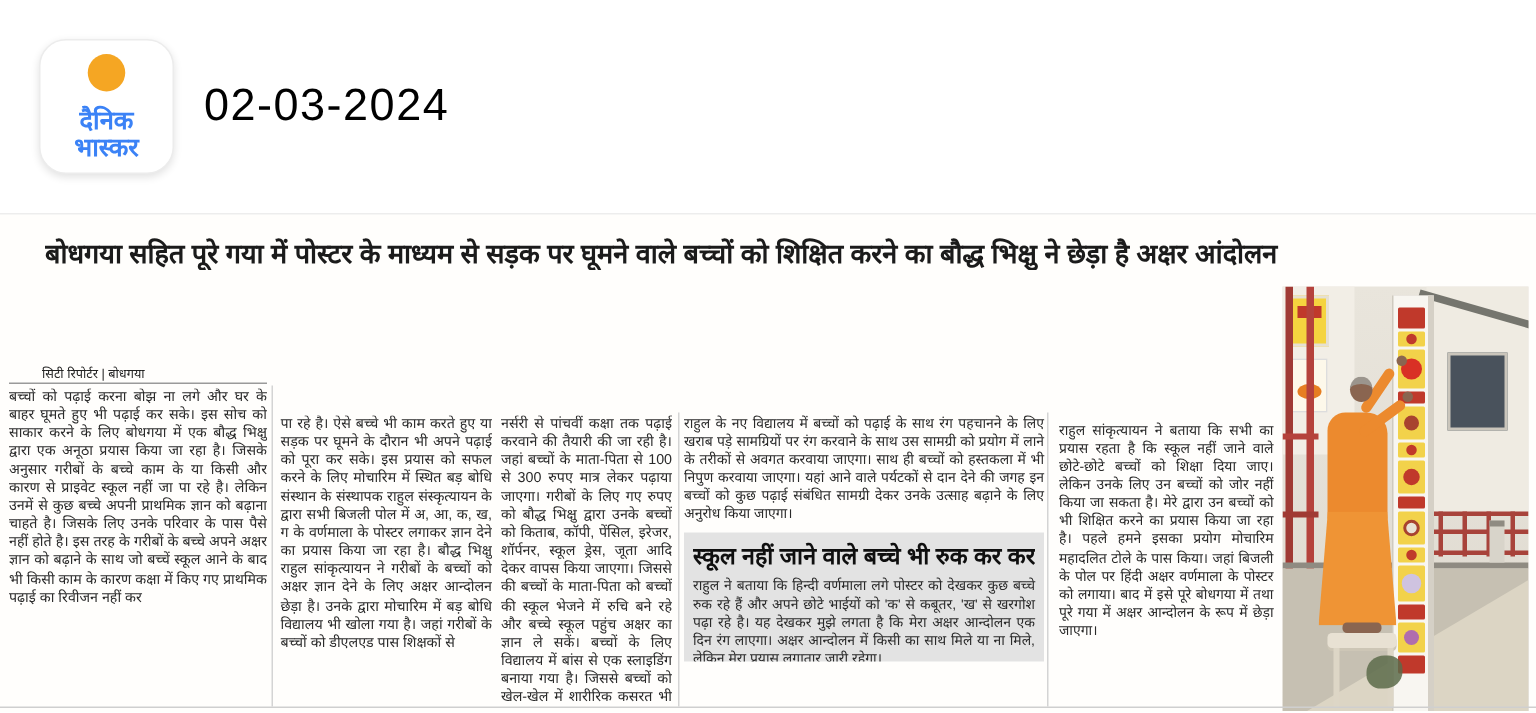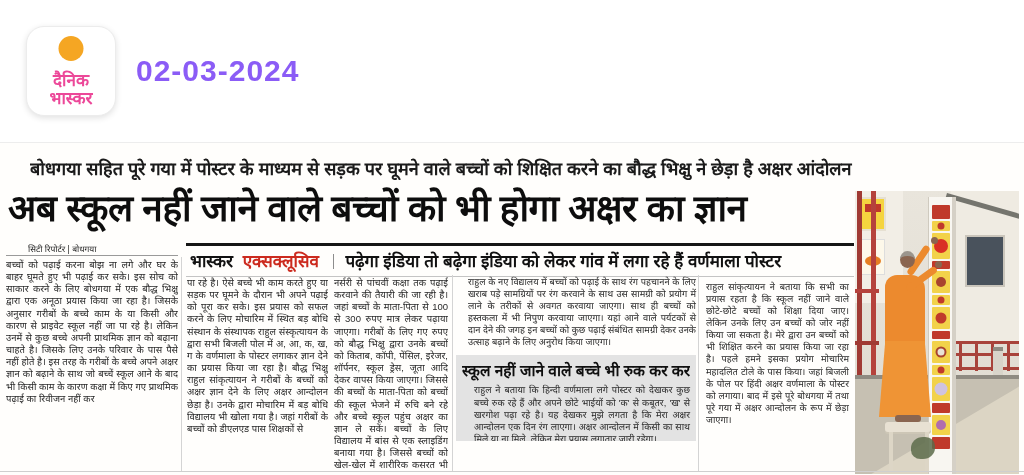--- a/index.html
+++ b/index.html
@@ -5,23 +5,23 @@
   html,body{margin:0;padding:0;background:#ffffff;}
   *{box-sizing:border-box;}
   body{font-family:"Liberation Sans","DejaVu Sans",sans-serif;}
   .stage{position:relative;width:1024px;height:475px;background:#fff;overflow:hidden;}
 
   
   .viewer-header{position:absolute;top:0;left:0;width:1024px;height:142px;background:#fff;display:flex;align-items:center;}
   .logo{position:relative;width:90px;height:90px;margin-left:26px;border-radius:18px;background:#fff;
         border:1px solid #ececec;box-shadow:0 2px 6px rgba(0,0,0,.12);flex:0 0 auto;}
   .logo-dot{position:absolute;top:9px;left:50%;transform:translateX(-50%);width:25px;height:25px;border-radius:50%;background:#f5a623;}
-  .logo-text{position:absolute;bottom:7px;left:0;right:0;text-align:center;font-weight:bold;font-size:17px;line-height:18px;color:#ec4899;}
+  .logo-text{position:absolute;bottom:7px;left:0;right:0;text-align:center;font-weight:bold;font-size:17px;line-height:18px;color:#3b82f6;}
   .edition-title{margin-left:26px;font-size:33px;font-weight:bold;color:#3f3f3f;letter-spacing:.5px;}
-  .edition-date{margin-left:20px;font-size:30px;font-weight:700;color:#8b5cf6;letter-spacing:1px;}
+  .edition-date{margin-left:20px;font-size:30px;font-weight:400;color:#000000;letter-spacing:1px;}
 
   
   .clipping{position:absolute;top:142px;left:0;width:1024px;height:333px;background:#fffefc;border-top:1px solid #ededed;}
   .kicker{position:absolute;top:13px;left:30px;width:985px;font-size:18px;font-weight:bold;color:#1b1b1b;white-space:nowrap;overflow:hidden;}
   .headline{position:absolute;top:38px;left:8px;width:842px;margin:0;font-size:37px;font-weight:800;color:#0d0d0d;
             letter-spacing:-.5px;white-space:nowrap;overflow:hidden;}
   .byline{position:absolute;top:100px;left:28px;font-size:8.5px;font-weight:normal;color:#222;}
   .byline-rule{position:absolute;top:112px;left:6px;width:172px;border-top:1px solid #9a9a9a;}
 
   .strip{position:absolute;top:100px;left:186px;width:668px;border-top:3px solid #161616;border-bottom:1px solid #c4c4c4;
@@ -29,21 +29,21 @@
   .strip-exclusive{color:#cc2a1e;margin-left:5px;}
   .strip-vline{display:inline-block;width:1px;height:15px;background:#8d8d8d;margin:0 7px -2px 9px;}
 
   .bodytext{font-size:9.5px;line-height:1.28;color:#2a2a2a;text-align:justify;overflow:hidden;}
   .col1{position:absolute;top:116px;left:6px;width:172px;height:212px;}
   .col2{position:absolute;top:134px;left:187px;width:141px;height:194px;}
   .col3{position:absolute;top:134px;left:334px;width:114px;height:194px;}
 
   .col4{position:absolute;top:130px;left:456px;width:240px;height:198px;}
   .sub-head{margin:0;font-size:16.5px;font-weight:800;color:#0f0f0f;text-align:center;white-space:nowrap;overflow:hidden;}
-  .sub-body{margin:3px 0 0 12px;font-size:9.3px;line-height:1.3;color:#2a2a2a;text-align:justify;}
+  .sub-body{margin:3px 0 0 0;font-size:9.3px;line-height:1.3;color:#2a2a2a;text-align:justify;}
   .sub2{margin-top:7px;background:#e3e3e3;padding:4px 6px 6px 6px;height:86px;overflow:hidden;}
   .sub2 .sub-head{font-size:15.5px;}
 
   .col5{position:absolute;top:134px;left:702px;width:151px;height:194px;overflow:hidden;}
   .side-head{margin:0 0 3px 0;font-size:14.5px;line-height:1.2;font-weight:800;color:#0f0f0f;text-align:center;}
   .col5 .side-body{margin:4px;font-size:9.3px;line-height:1.3;color:#2a2a2a;text-align:justify;}
 
   .vrule{position:absolute;width:1px;background:#d4d4d4;}
   .vr1{left:181px;top:114px;height:214px;}
   .vr2{left:452px;top:132px;height:196px;}
@@ -103,30 +103,23 @@
         <div>दैनिक</div>
         <div>भास्कर</div>
       </div>
     </div>
     <div class="edition-date">02-03-2024</div>
   </header>
 
   <section class="clipping">
 
     <div class="kicker">बोधगया सहित पूरे गया में पोस्टर के माध्यम से सड़क पर घूमने वाले बच्चों को शिक्षित करने का बौद्ध भिक्षु ने छेड़ा है अक्षर आंदोलन</div>
-    <h1 class="headline">अब स्कूल नहीं जाने वाले बच्चों को भी होगा अक्षर का ज्ञान</h1>
     <div class="byline">सिटी रिपोर्टर | बोधगया</div>
     <div class="byline-rule"></div>
 
-    <div class="strip">
-      <span class="strip-brand">भास्कर</span>
-      <span class="strip-exclusive">एक्सक्लूसिव</span>
-      <span class="strip-vline"></span>
-      <span class="strip-tagline">पढ़ेगा इंडिया तो बढ़ेगा इंडिया को लेकर गांव में लगा रहे हैं वर्णमाला पोस्टर</span>
-    </div>
 
     <div class="bodytext col1">बच्चों को पढ़ाई करना बोझ ना लगे और घर के बाहर घूमते हुए भी पढ़ाई कर सके। इस सोच को साकार करने के लिए बोधगया में एक बौद्ध भिक्षु द्वारा एक अनूठा प्रयास किया जा रहा है। जिसके अनुसार गरीबों के बच्चे काम के या किसी और कारण से प्राइवेट स्कूल नहीं जा पा रहे है। लेकिन उनमें से कुछ बच्चे अपनी प्राथमिक ज्ञान को बढ़ाना चाहते है। जिसके लिए उनके परिवार के पास पैसे नहीं होते है। इस तरह के गरीबों के बच्चे अपने अक्षर ज्ञान को बढ़ाने के साथ जो बच्चें स्कूल आने के बाद भी किसी काम के कारण कक्षा में किए गए प्राथमिक पढ़ाई का रिवीजन नहीं कर</div>
     <div class="bodytext col2">पा रहे है। ऐसे बच्चे भी काम करते हुए या सड़क पर घूमने के दौरान भी अपने पढ़ाई को पूरा कर सके। इस प्रयास को सफल करने के लिए मोचारिम में स्थित बड़ बोधि संस्थान के संस्थापक राहुल संस्कृत्यायन के द्वारा सभी बिजली पोल में अ, आ, क, ख, ग के वर्णमाला के पोस्टर लगाकर ज्ञान देने का प्रयास किया जा रहा है। बौद्ध भिक्षु राहुल सांकृत्यायन ने गरीबों के बच्चों को अक्षर ज्ञान देने के लिए अक्षर आन्दोलन छेड़ा है। उनके द्वारा मोचारिम में बड़ बोधि विद्यालय भी खोला गया है। जहां गरीबों के बच्चों को डीएलएड पास शिक्षकों से</div>
     <div class="bodytext col3">नर्सरी से पांचवीं कक्षा तक पढ़ाई करवाने की तैयारी की जा रही है। जहां बच्चों के माता-पिता से 100 से 300 रुपए मात्र लेकर पढ़ाया जाएगा। गरीबों के लिए गए रुपए को बौद्ध भिक्षु द्वारा उनके बच्चों को किताब, कॉपी, पेंसिल, इरेजर, शॉर्पनर, स्कूल ड्रेस, जूता आदि देकर वापस किया जाएगा। जिससे की बच्चों के माता-पिता को बच्चों की स्कूल भेजने में रुचि बने रहे और बच्चे स्कूल पहुंच अक्षर का ज्ञान ले सकें। बच्चों के लिए विद्यालय में बांस से एक स्लाइडिंग बनाया गया है। जिससे बच्चों को खेल-खेल में शारीरिक कसरत भी होगा।</div>
 
     <div class="col4">
       <div class="sub sub1">
         <p class="sub-body">राहुल के नए विद्यालय में बच्चों को पढ़ाई के साथ रंग पहचानने के लिए खराब पड़े सामग्रियों पर रंग करवाने के साथ उस सामग्री को प्रयोग में लाने के तरीकों से अवगत करवाया जाएगा। साथ ही बच्चों को हस्तकला में भी निपुण करवाया जाएगा। यहां आने वाले पर्यटकों से दान देने की जगह इन बच्चों को कुछ पढ़ाई संबंधित सामग्री देकर उनके उत्साह बढ़ाने के लिए अनुरोध किया जाएगा।</p>
       </div>
       <div class="sub sub2">

